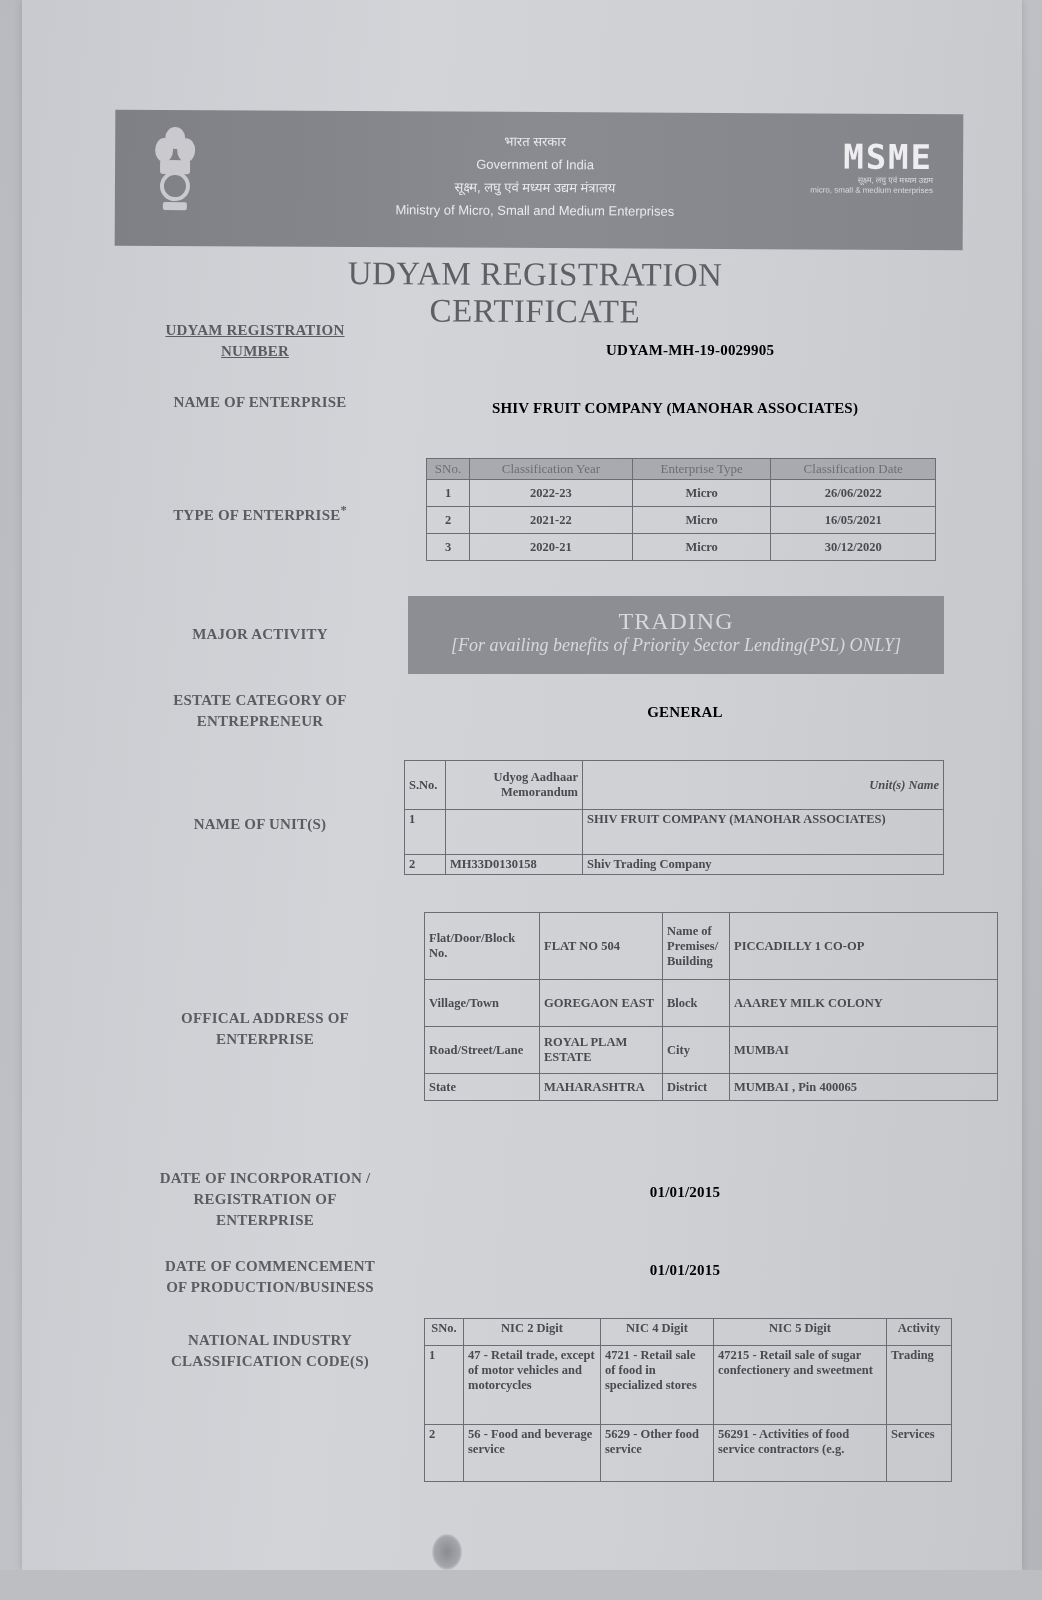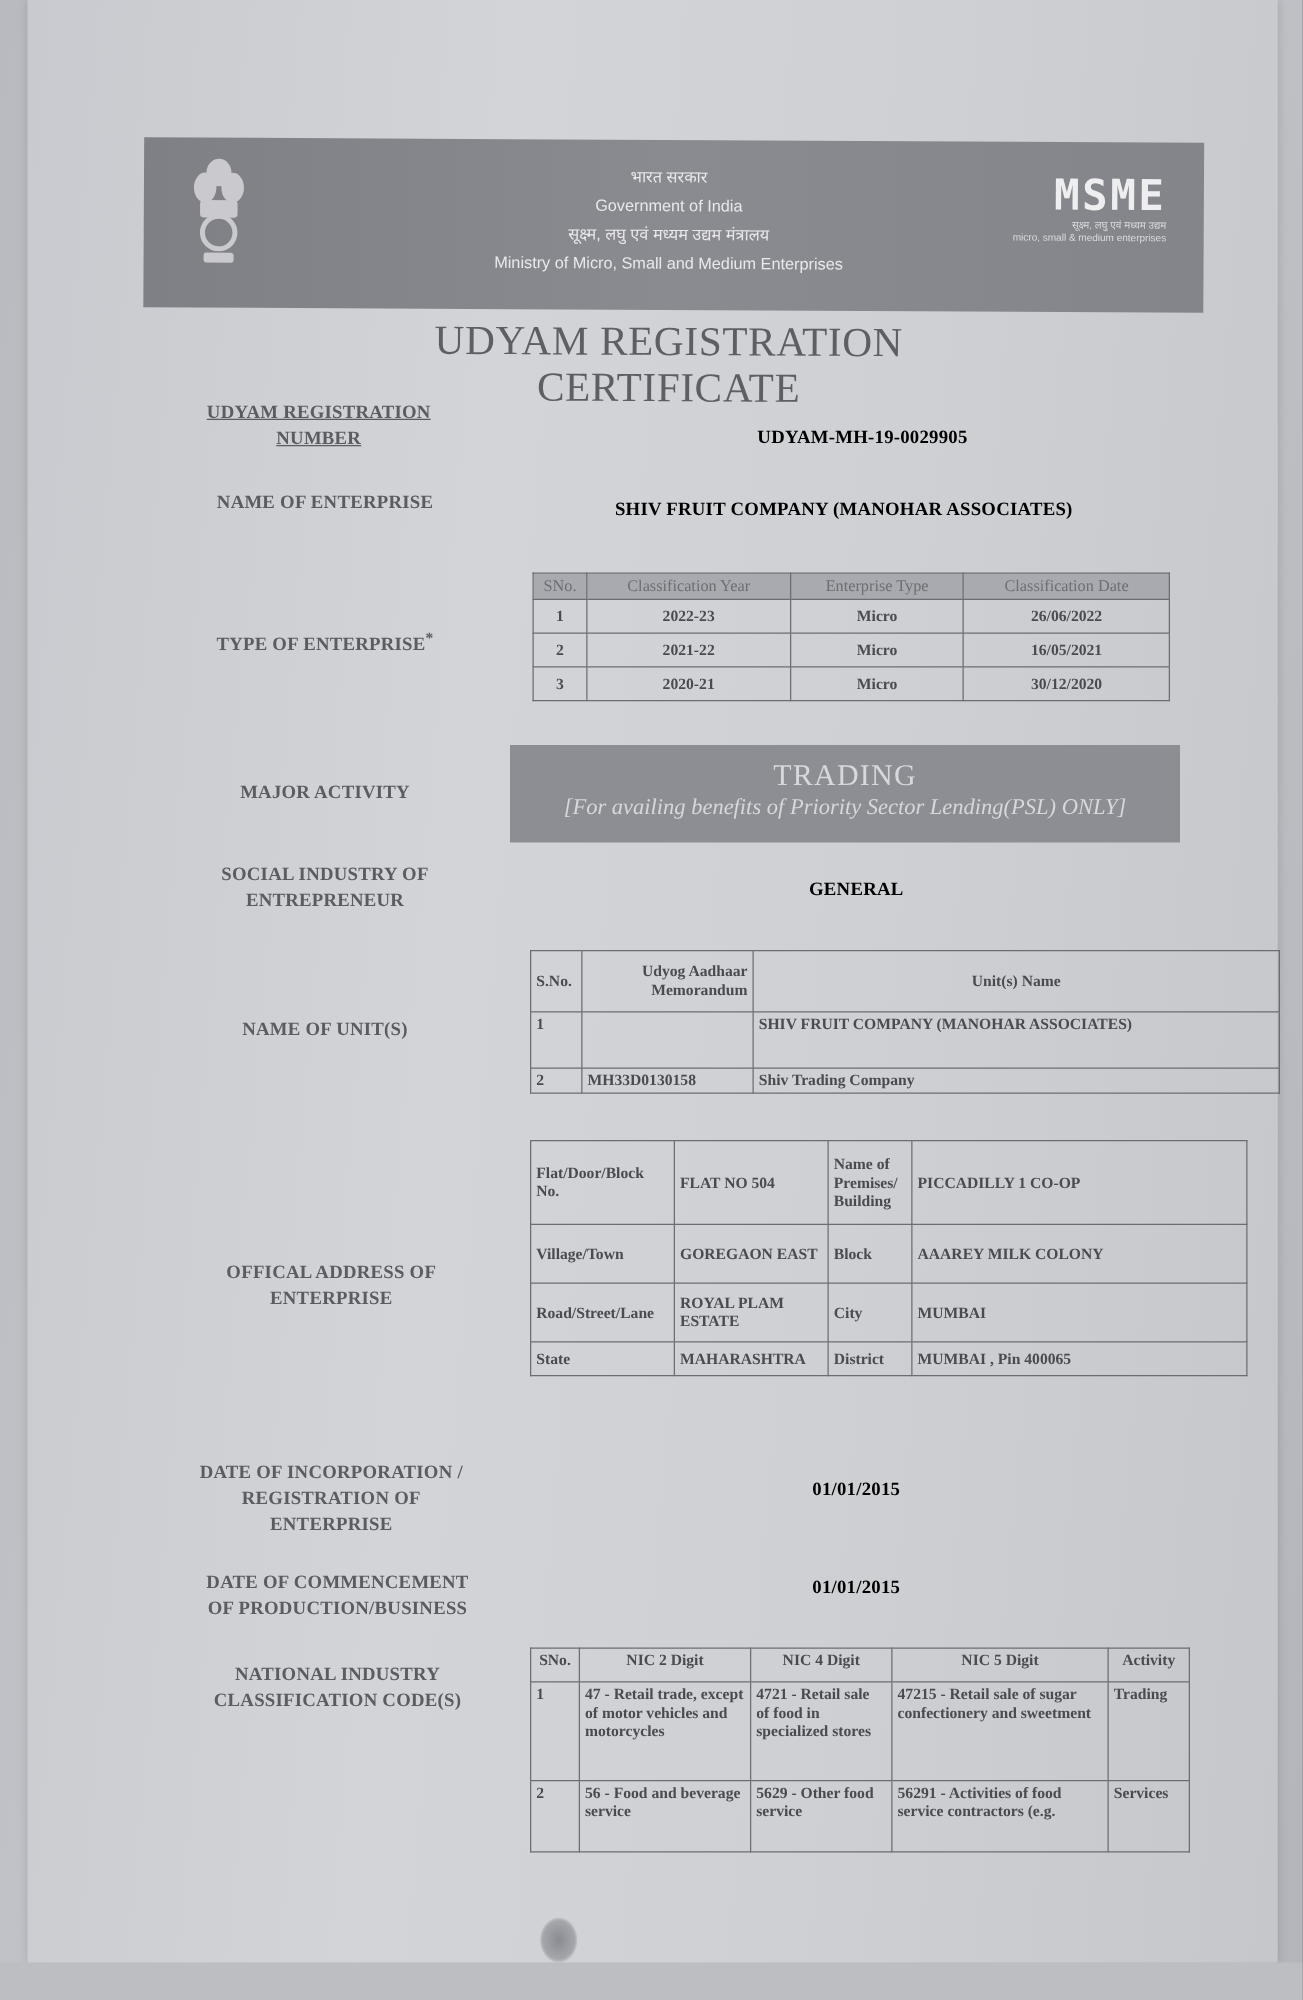--- a/index.html
+++ b/index.html
@@ -162,32 +162,32 @@
     </tbody>
   </table>
 
   <div class="lbl" style="left:145px; top:624px; width:230px;">MAJOR ACTIVITY</div>
   <div class="activity-box">
     <div class="main">TRADING</div>
     <div class="sub">[For availing benefits of Priority Sector Lending(PSL) ONLY]</div>
   </div>
 
   <div class="lbl" style="left:145px; top:690px; width:230px;">
-    <div>SOCIAL INDUSTRY OF</div>
+    <div>ESTATE CATEGORY OF</div>
     <div>ENTREPRENEUR</div>
   </div>
   <div class="val" style="left:560px; top:704px; width:250px;">GENERAL</div>
 
   <div class="lbl" style="left:145px; top:814px; width:230px;">NAME OF UNIT(S)</div>
-  <table class="units" style="left:424px; top:760px; width:600px;">
+  <table class="units" style="left:404px; top:760px; width:540px;">
     <tbody>
         <tr>
       <td style="width:32px; height:44px; vertical-align:middle;">S.No.</td>
       <td style="width:128px; text-align:right; vertical-align:middle;">Udyog Aadhaar Memorandum</td>
-      <td style="text-align:center; vertical-align:middle;">Unit(s) Name</td>
+      <td style="text-align:right; vertical-align:middle;font-style:italic;">Unit(s) Name</td>
     </tr>
     <tr>
       <td style="height:40px">1</td>
       <td></td>
       <td>SHIV FRUIT COMPANY (MANOHAR ASSOCIATES)</td>
     </tr>
     <tr>
       <td>2</td>
       <td>MH33D0130158</td>
       <td>Shiv Trading Company</td>

